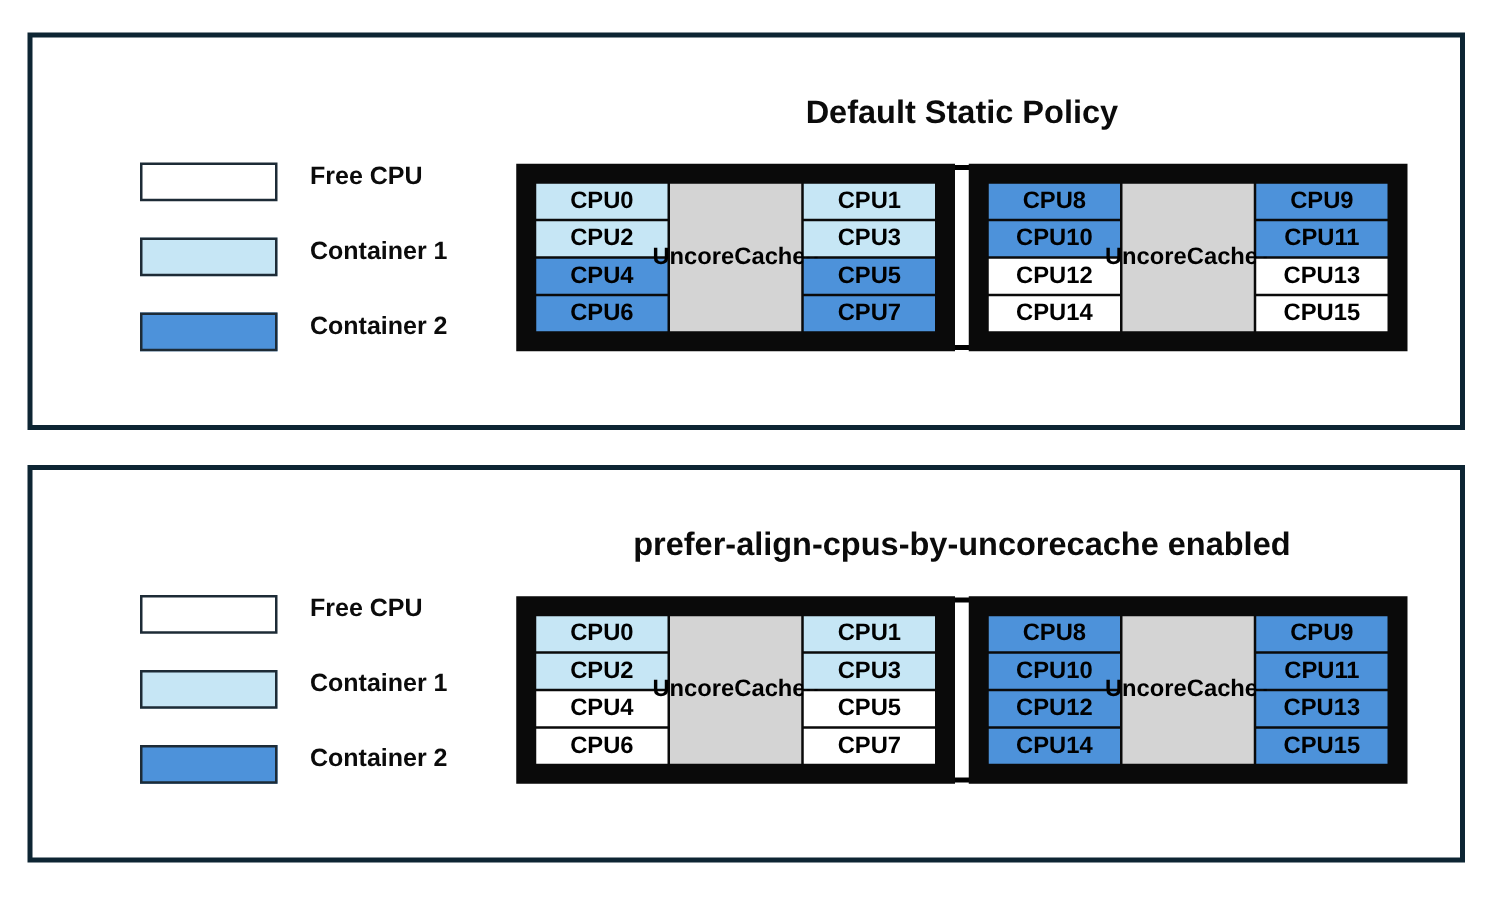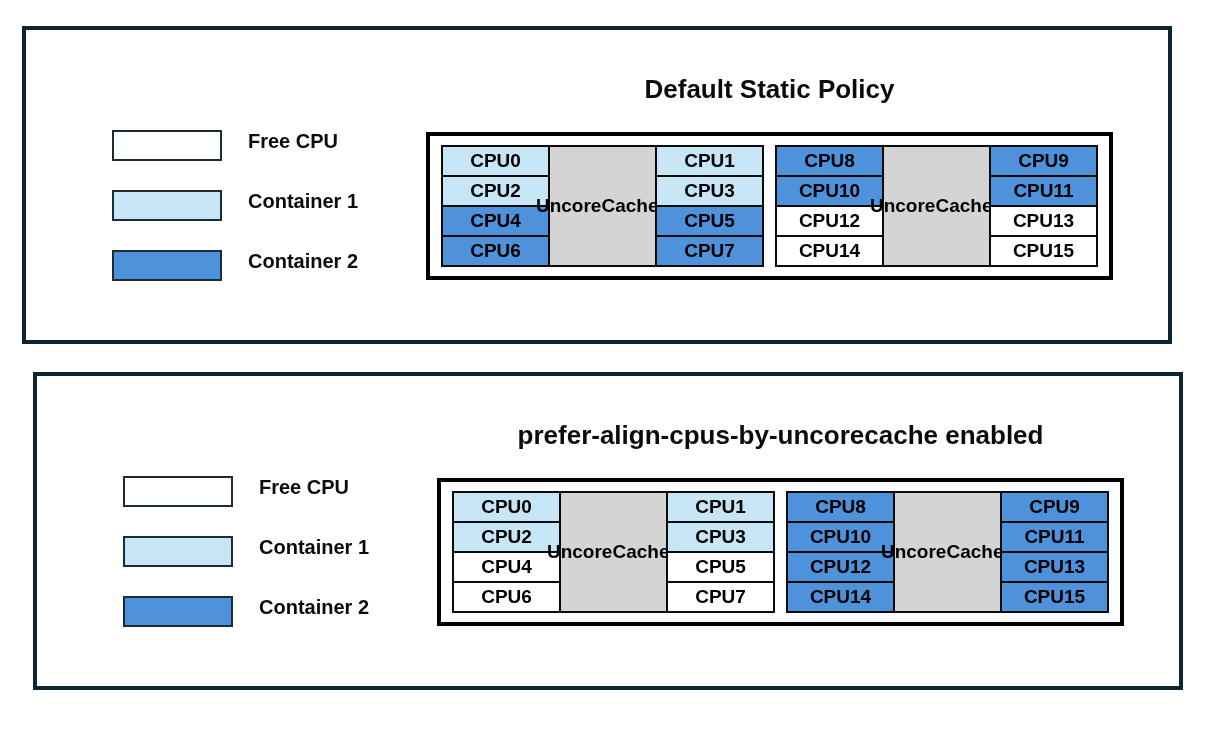--- a/index.html
+++ b/index.html
@@ -29,21 +29,21 @@
   }
   .diagram-box{
     position:absolute;left:400px;top:102px;width:679px;height:140px;
     border:4px solid #000;background:#fff;
     display:flex;align-items:center;justify-content:center;gap:11px;
   }
   .group{
     display:grid;
     grid-template-columns:105px 105px 105px;
     grid-template-rows:repeat(4,28px);
-    gap:2px;padding:2px;background:#0a0a0a;
+    gap:2px;padding:16px;background:#0a0a0a;
   }
   .cell{
     display:flex;align-items:center;justify-content:center;
     font-size:19px;font-weight:bold;color:#000;background:#fff;
   }
   .cache{
     grid-column:2;grid-row:1/5;background:var(--cache_fill);
     display:flex;flex-direction:row;align-items:center;justify-content:center;
     font-size:19px;font-weight:bold;line-height:1.3;color:#000;
   }
@@ -105,21 +105,21 @@
           <span>1</span>
         </div>
         <div class="cell cr r1" data-type="container2">CPU9</div>
         <div class="cell cr r2" data-type="container2">CPU11</div>
         <div class="cell cr r3" data-type="free">CPU13</div>
         <div class="cell cr r4" data-type="free">CPU15</div>
       </div>
     </div>
   </div>
 
-  <div class="panel" style="top:372px;margin-left:11px;">
+  <div class="panel" style="top:372px;">
     <div class="panel-title">prefer-align-cpus-by-uncorecache enabled</div>
 
     <div class="legend">
       <div class="legend-row">
         <span class="swatch" data-type="free"></span>
         <span class="legend-label">Free CPU</span>
       </div>
       <div class="legend-row">
         <span class="swatch" data-type="container1"></span>
         <span class="legend-label">Container 1</span>

